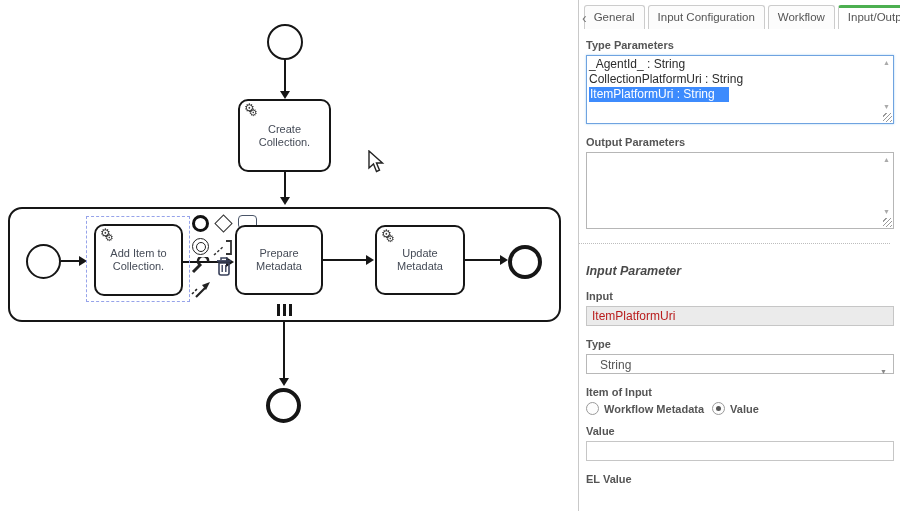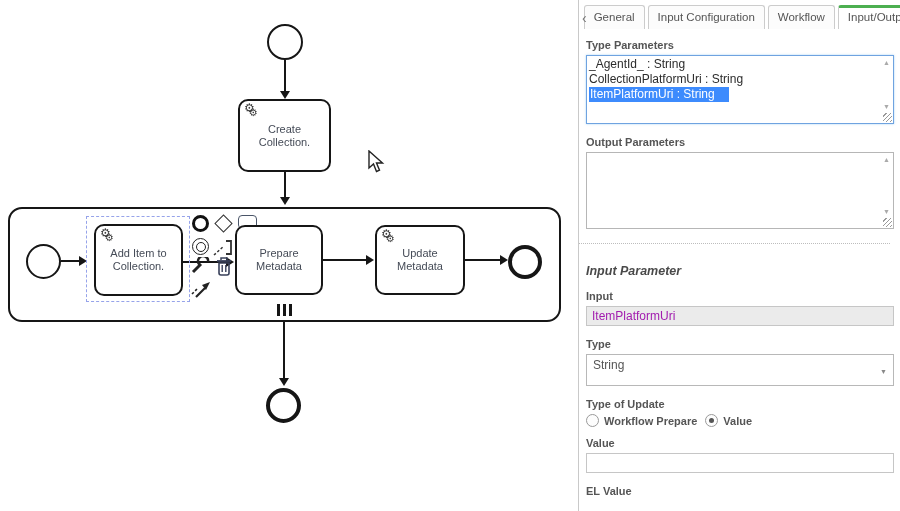--- a/index.html
+++ b/index.html
@@ -69,23 +69,23 @@
   .listbox.plain { border: 1px solid #b6b6b6; }
   .lb-row { font-size: 12px; line-height: 15px; color: #2c2c2c; white-space: nowrap; }
   .lb-row.selected { background: #3d8bfd; color: #fff; width: fit-content; padding: 0 14px 0 1px; }
   .sb-up, .sb-down { position: absolute; right: 3px; font-size: 7px; color: #aaa; line-height: 8px; }
   .sb-up { top: 3px; } .sb-down { bottom: 12px; }
   .grip { position: absolute; right: 1px; bottom: 1px; width: 9px; height: 9px;
     background: repeating-linear-gradient(135deg, transparent 0 2px, #9a9a9a 2px 3px); }
   .dotted-sep { border-top: 1px dotted #bdbdbd; margin: 14px 4px 0 -7px; }
   .input { width: 308px; height: 20px; border: 1px solid #c6c6c6; background: #fff;
     font-size: 12px; line-height: 18px; color: #555; padding: 0 5px; }
-  .input.disabled { background: #ebebeb; color: #a21caf; position: relative; }
-  .selectbox { position: relative; width: 308px; height: 32px; border: 1px solid #b8b8b8;
-    background: #fff; font-size: 12px; line-height: 20px; color: #555; padding: 0 6px; }
+  .input.disabled { background: #ebebeb; color: #b91c1c; position: relative; }
+  .selectbox { position: relative; width: 308px; height: 20px; border: 1px solid #b8b8b8;
+    background: #fff; font-size: 12px; line-height: 20px; color: #555; padding: 0 13px; }
   .selectbox .caret { position: absolute; right: 6px; top: 7px; font-size: 7px; color: #888; }
   .radio-row { display: flex; align-items: center; margin-top: 4px; font-size: 11px;
     font-weight: bold; color: #555; }
   .radio { width: 13px; height: 13px; border: 1px solid #9a9a9a; border-radius: 50%;
     background: #fdfdfd; margin-right: 5px; display: inline-flex; align-items: center;
     justify-content: center; flex: 0 0 auto; }
   .radio.checked i { display: block; width: 5px; height: 5px; border-radius: 50%; background: #555; }
   .mt10 { margin-top: 10px; } .mt12 { margin-top: 12px; } .mt14 { margin-top: 20px; }
 </style>
 </head>
@@ -254,24 +254,24 @@
 
       <div class="fld-label">Input</div>
       <div class="input disabled">ItemPlatformUri</div>
 
       <div class="fld-label mt12">Type</div>
       <div class="selectbox">
         <span>String</span>
         <span class="caret">▼</span>
       </div>
 
-      <div class="fld-label mt12">Type of Update</div>
+      <div class="fld-label mt12">Item of Input</div>
       <div class="radio-row">
         <span class="radio"></span>
-        <span style="margin-right:8px;">Workflow Prepare</span>
+        <span style="margin-right:8px;">Workflow Metadata</span>
         <span class="radio checked">
             <i></i>
           </span>
         <span>Value</span>
       </div>
 
       <div class="fld-label mt10">Value</div>
       <div class="input"></div>
 
       <div class="fld-label mt12">EL Value</div>

